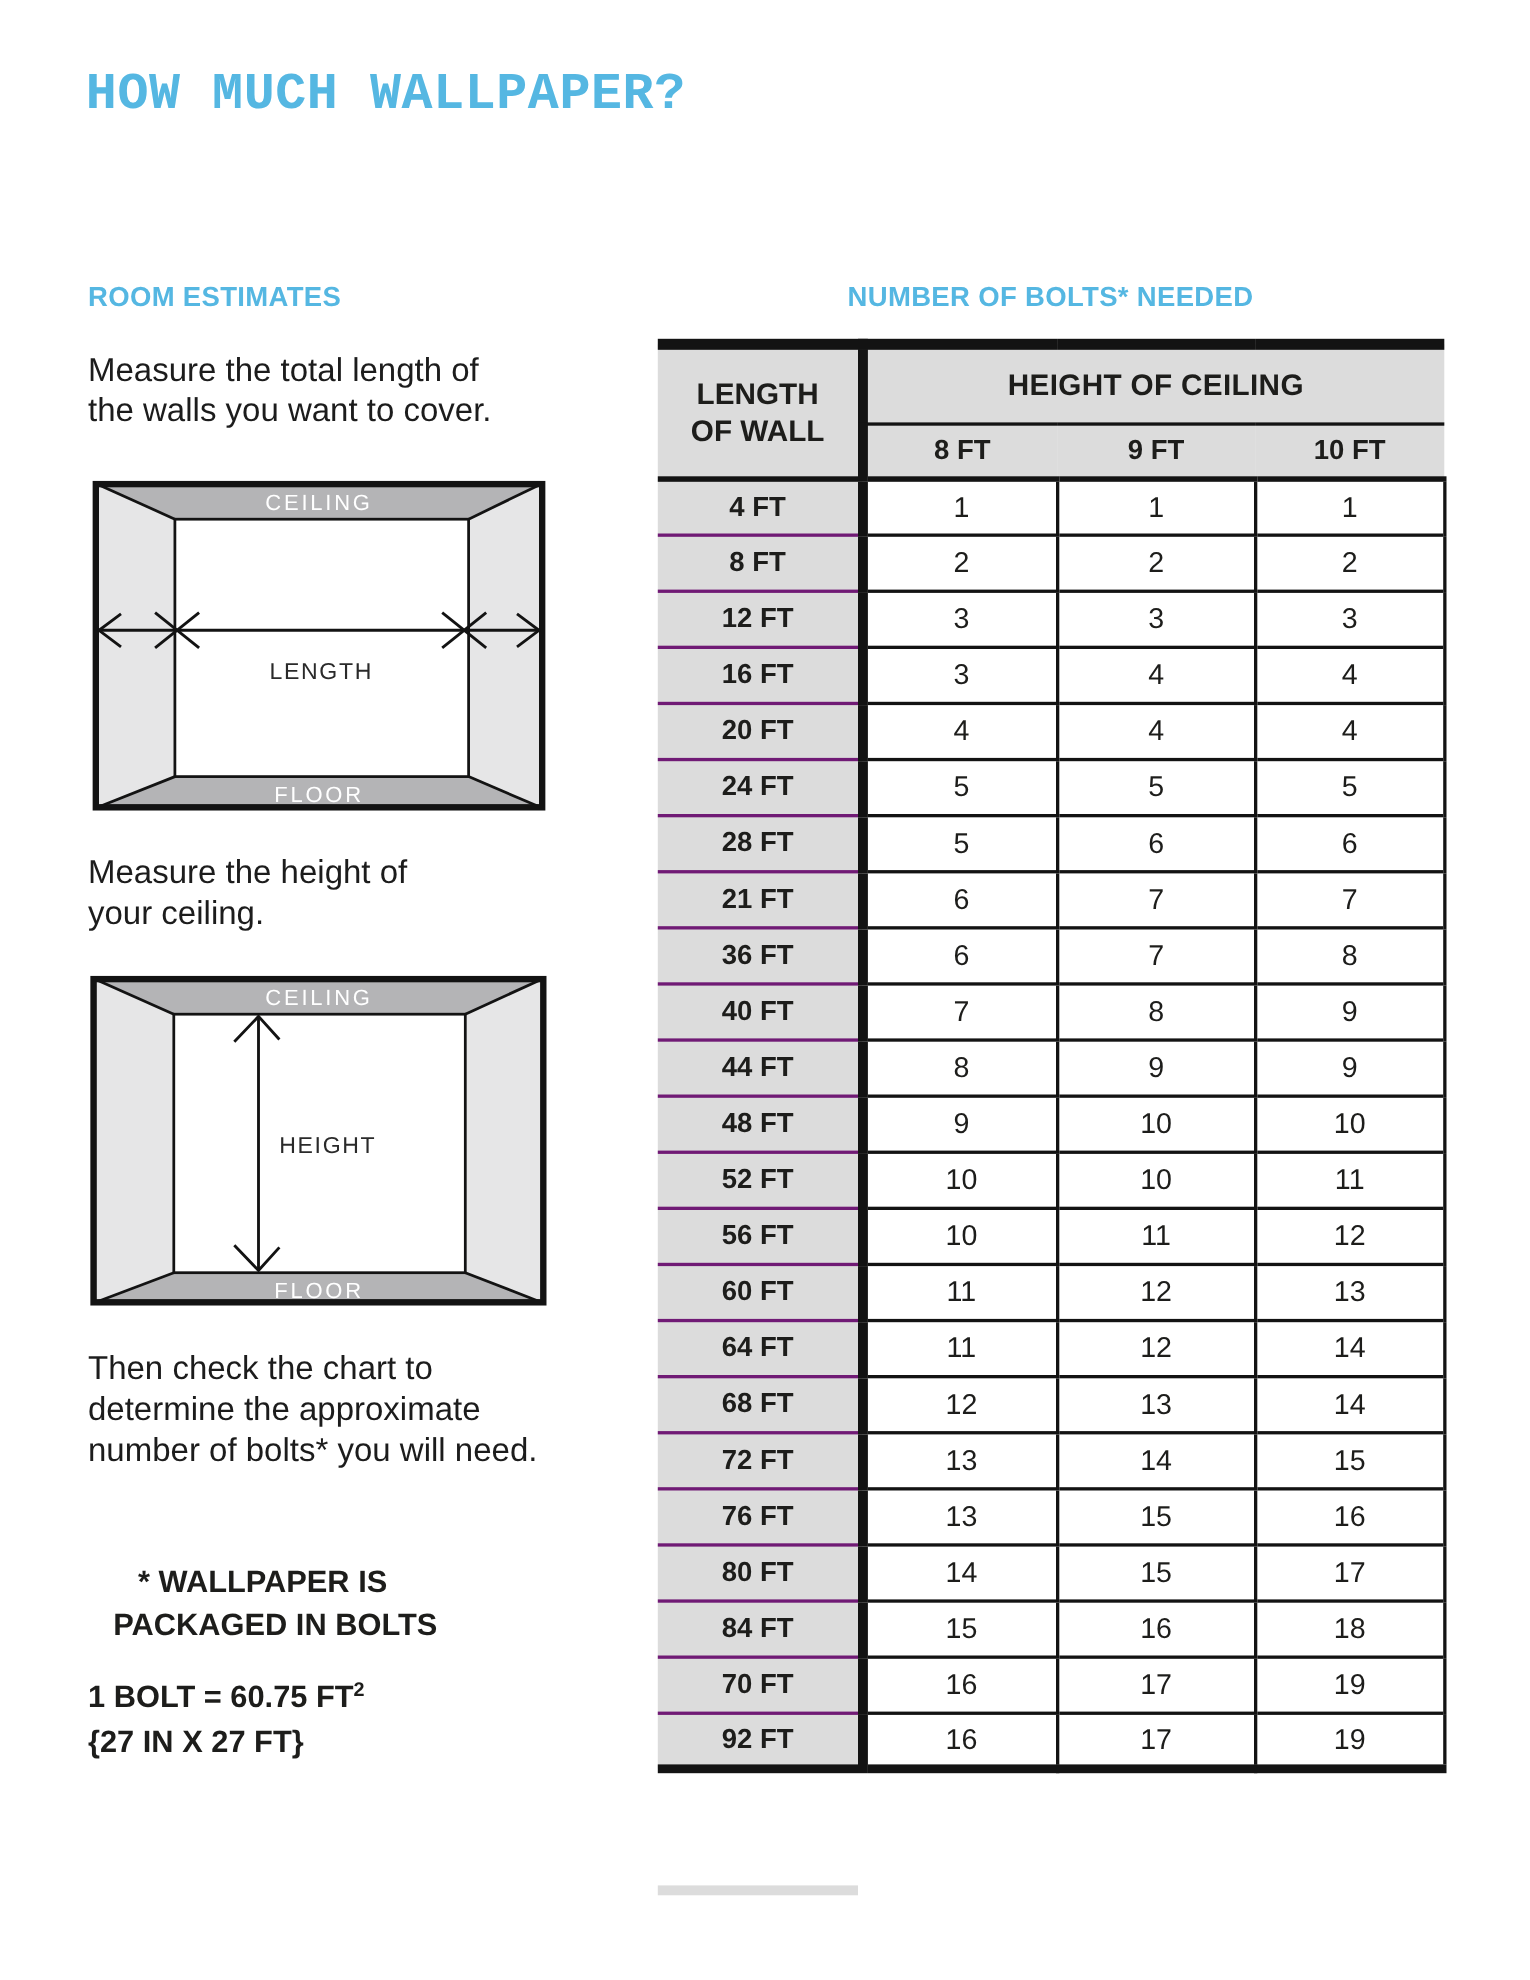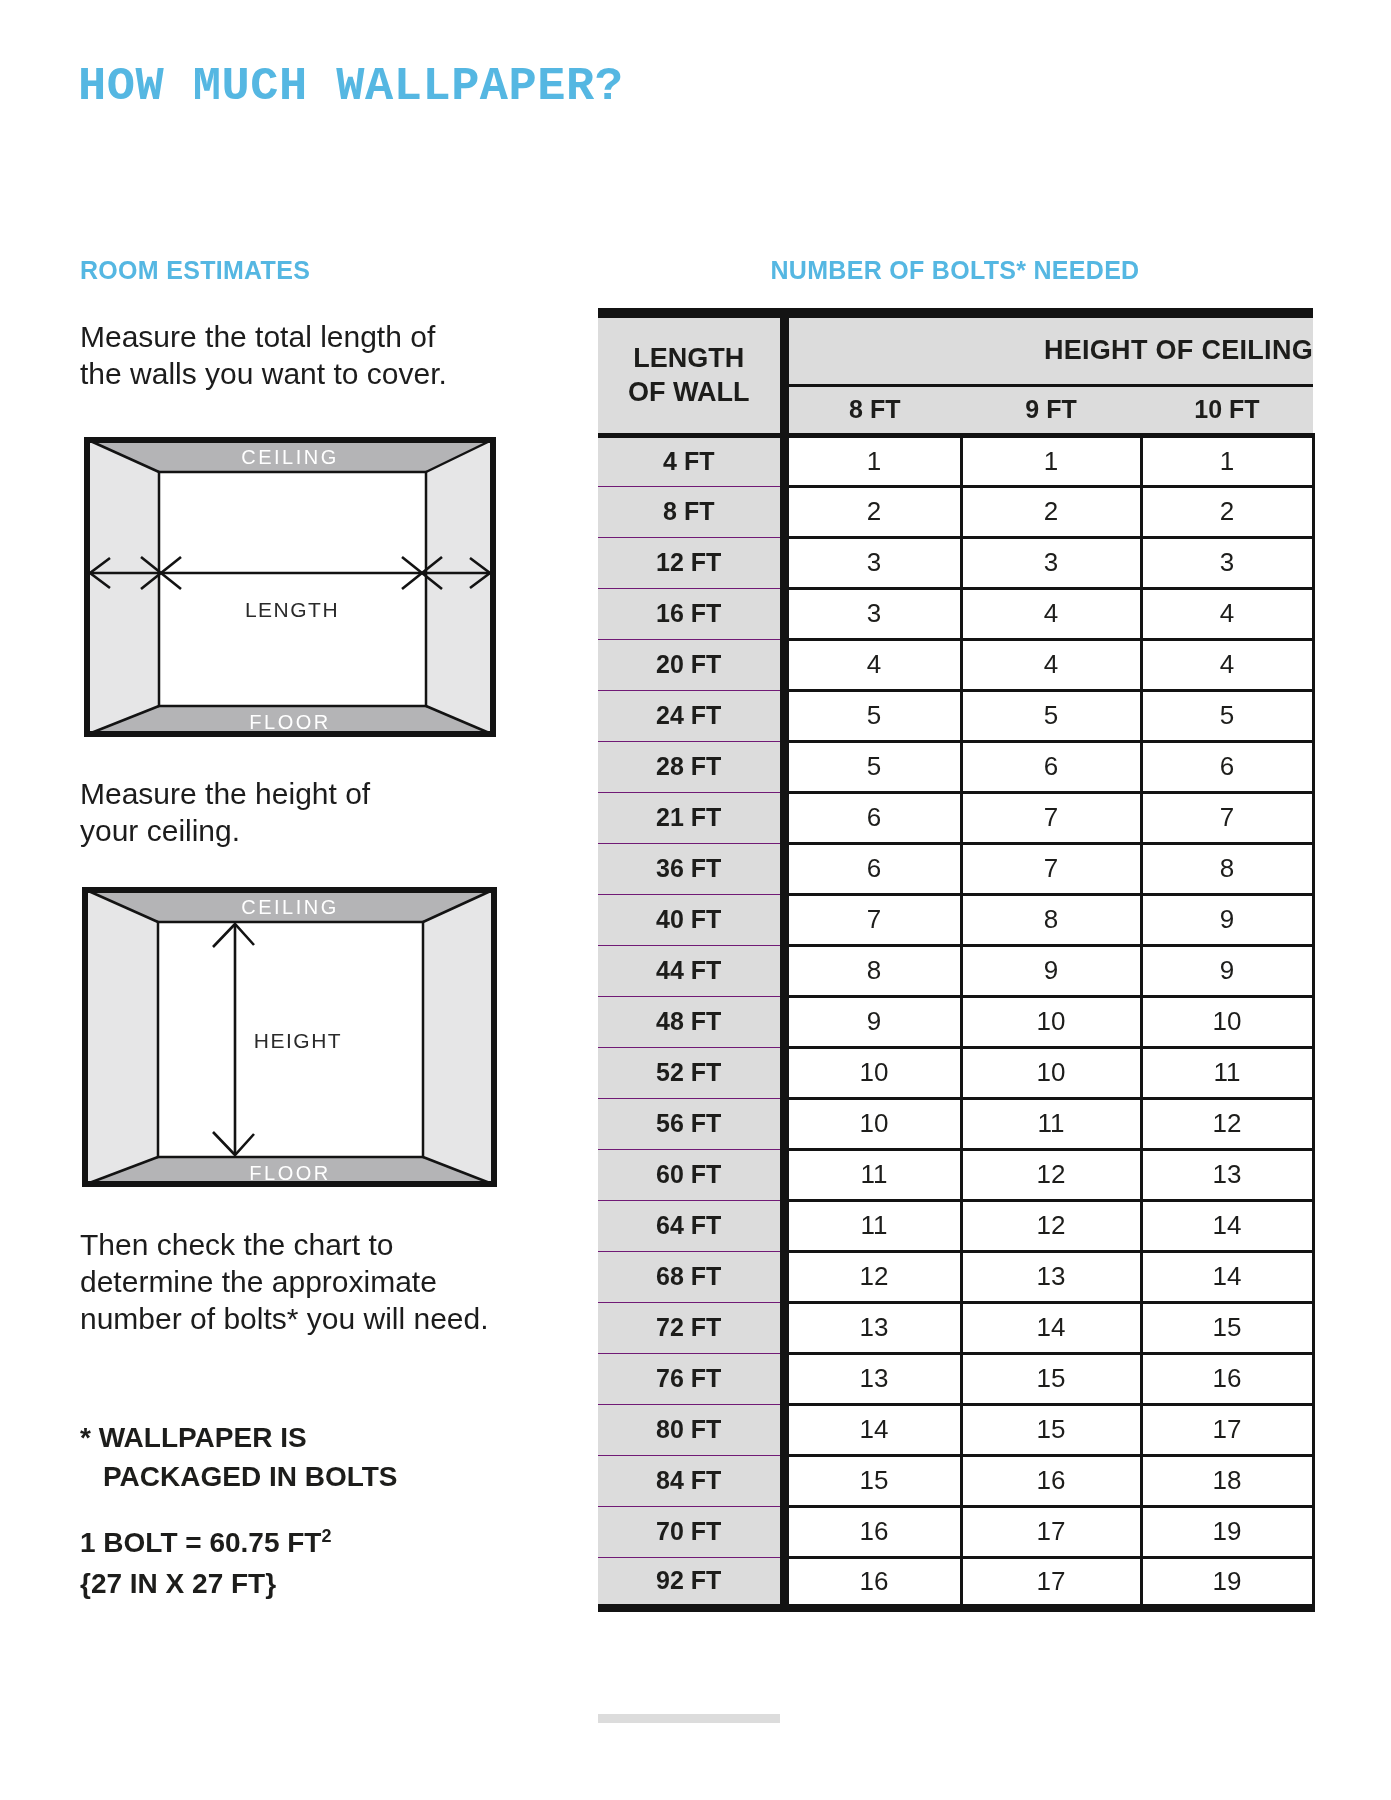--- a/index.html
+++ b/index.html
@@ -14,32 +14,32 @@
 
   .para { position:absolute; left:80px; font-size:30px; line-height:37px; white-space:pre-line; color:#1c1c1c; }
   .para1 { top:318px; }
   .para2 { top:775px; }
   .para3 { top:1226px; }
 
   .diagram { position:absolute; }
   .d1 { left:84px; top:437px; }
   .d2 { left:82px; top:887px; }
 
-  .footnote { position:absolute; left:80px; top:1418px; font-size:28px; font-weight:700; line-height:39px; }
+  .footnote { position:absolute; left:80px; top:1418px; font-size:28px; font-weight:700; line-height:39px;text-align:center; }
   .footnote .ln2 { margin-left:23px; }
   .bolt-eq { position:absolute; left:80px; top:1522px; font-size:28px; font-weight:700; line-height:41px; }
   .bolt-eq sup { font-size:18px; vertical-align:super; line-height:0; }
 
   .tbl-wrap { position:absolute; left:598px; top:308px; }
   table { border-collapse:collapse; table-layout:fixed; width:715px; border-top:10px solid #131313; border-bottom:8px solid #131313; }
   th, td { text-align:center; vertical-align:middle; padding:0; }
   th.corner { background:var(--cellgray); border-right:9px solid #131313; border-bottom:5px solid #131313; font-size:27px; font-weight:700; line-height:34px; }
-  th.group { background:var(--cellgray); height:72px; border-bottom:3px solid #131313; font-size:27px; font-weight:700; letter-spacing:0.3px;text-align:right; }
+  th.group { background:var(--cellgray); height:72px; border-bottom:3px solid #131313; font-size:27px; font-weight:700; letter-spacing:0.3px; }
   th.sub { background:var(--cellgray); height:50px; border-bottom:5px solid #131313; font-size:25px; font-weight:700; }
-  td.lbl { background:var(--cellgray); border-top:1px solid #701a75; border-right:9px solid #131313; font-size:25px; font-weight:700; height:51px; }
+  td.lbl { background:var(--cellgray); border-top:3px solid #701a75; border-right:9px solid #131313; font-size:25px; font-weight:700; height:51px; }
   td.val { border:3px solid #131313; border-bottom:none; font-size:26px; height:51px; background:#fff; }
   .tbl-stub { position:absolute; left:598px; top:1714px; width:182px; height:9px; background:var(--cellgray); }
 
   svg text { font-family:"Liberation Sans","DejaVu Sans",sans-serif; }
   .room-label { fill:#ffffff; font-size:20px; letter-spacing:2.5px; }
   .dim-label { fill:#2a2a2a; font-size:21px; letter-spacing:1.5px; }
 </style>
 </head>
 <body>
 

